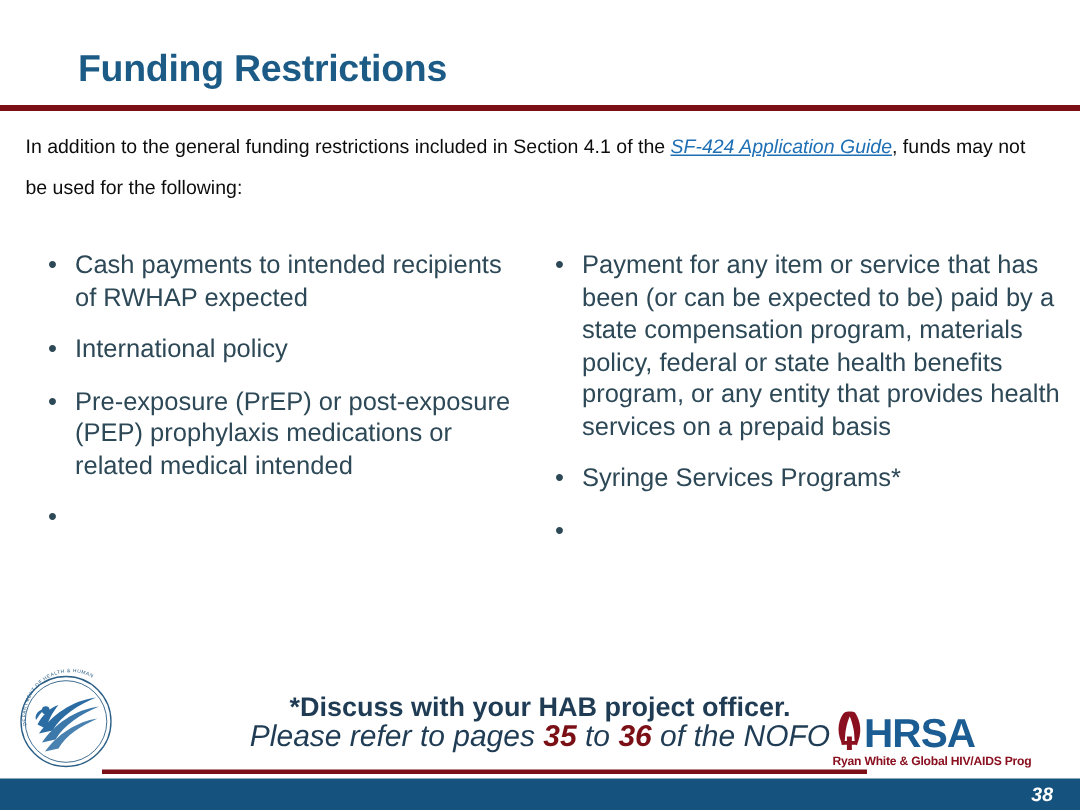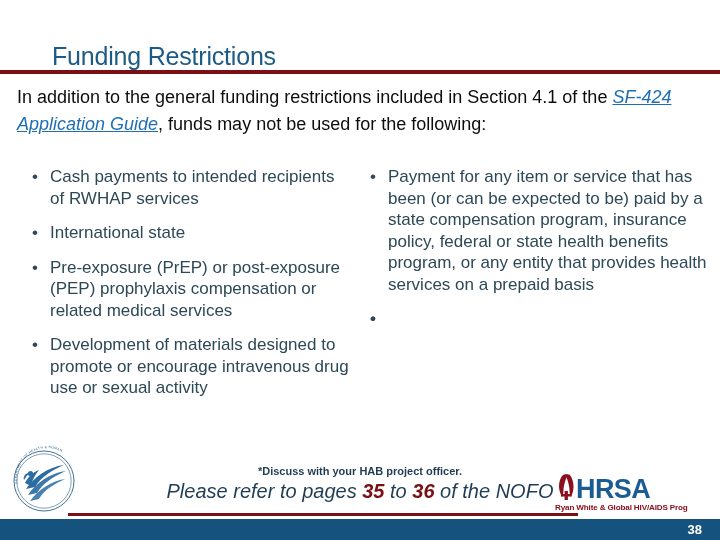--- a/index.html
+++ b/index.html
@@ -19,23 +19,23 @@
     width: 720px;
     height: 540px;
     background: #ffffff;
     overflow: hidden;
   }
 
   
   .slide-title {
     position: absolute;
     left: 52px;
-    top: 42px;
+    top: 32px;
     font-size: 25px;
-    font-weight: normal;
+    font-weight: bold;
     color: #1d5b87;
     letter-spacing: -0.2px;
     white-space: nowrap;
   }
 
   
   .header-rule {
     position: absolute;
     left: 0;
     top: 70px;
@@ -43,21 +43,21 @@
     height: 4px;
     background: #7a0f16;
   }
 
   
   .intro {
     position: absolute;
     left: 17px;
     top: 84px;
     width: 676px;
-    font-size: 18px;
+    font-size: 13px;
     line-height: 27px;
     color: #0d0d0d;
   }
   .intro .link {
     color: #1f6fb5;
     font-style: italic;
     text-decoration: underline;
     font-weight: normal;
   }
 
@@ -111,21 +111,21 @@
   
   .footer-note {
     position: absolute;
     left: 110px;
     top: 462px;
     width: 500px;
     text-align: center;
     color: #1f3c54;
   }
   .footer-note .line1 {
-    font-size: 11px;
+    font-size: 18px;
     font-weight: bold;
     line-height: 18px;
     color: #1f3c54;
   }
   .footer-note .line2 {
     font-size: 20px;
     font-style: italic;
     line-height: 21px;
     color: #1f3c54;
     margin-top: 1px;
@@ -156,20 +156,21 @@
     background: #15527e;
   }
   .page-number {
     position: absolute;
     right: 18px;
     top: 2px;
     font-size: 13px;
     font-weight: bold;
     color: #ffffff;
     line-height: 17px;
+    font-style: italic;
   }
 
   
   .hhs-seal {
     position: absolute;
     left: 8px;
     top: 443px;
     width: 76px;
     height: 76px;
   }
@@ -195,45 +196,45 @@
   <div class="intro">
     <span>In addition to the general funding restrictions included in Section 4.1 of the </span><a class="link" href="#">SF-424 Application Guide</a><span>, funds may not be used for the following:</span>
   </div>
 
   <div class="columns">
 
     <div class="col col-left">
       <ul class="bullets">
         <li>
           <span class="dot">•</span>
-          <span>Cash payments to intended recipients of RWHAP services</span>
-        </li>
-        <li>
-          <span class="dot">•</span>
-          <span>International state</span>
-        </li>
-        <li>
-          <span class="dot">•</span>
-          <span>Pre-exposure (PrEP) or post-exposure (PEP) prophylaxis compensation or related medical services</span>
-        </li>
-        <li>
-          <span class="dot">•</span>
-          <span>Development of materials designed to promote or encourage intravenous drug use or sexual activity</span>
+          <span>Cash payments to intended recipients of RWHAP expected</span>
+        </li>
+        <li>
+          <span class="dot">•</span>
+          <span>International policy</span>
+        </li>
+        <li>
+          <span class="dot">•</span>
+          <span>Pre-exposure (PrEP) or post-exposure (PEP) prophylaxis medications or related medical intended</span>
+        </li>
+        <li>
+          <span class="dot">•</span>
         </li>
       </ul>
     </div>
 
     <div class="col col-right">
       <ul class="bullets">
         <li>
           <span class="dot">•</span>
-          <span>Payment for any item or service that has been (or can be expected to be) paid by a state compensation program, insurance policy, federal or state health benefits program, or any entity that provides health services on a prepaid basis</span>
-        </li>
-        <li>
-          <span class="dot">•</span>
+          <span>Payment for any item or service that has been (or can be expected to be) paid by a state compensation program, materials policy, federal or state health benefits program, or any entity that provides health services on a prepaid basis</span>
+        </li>
+        <li>
+          <span class="dot">•</span>
+          <span>Syringe Services Programs*</span>
         </li>
         <li>
           <span class="dot">•</span>
         </li>
       </ul>
     </div>
 
   </div>
 
   <div class="footer-note">

